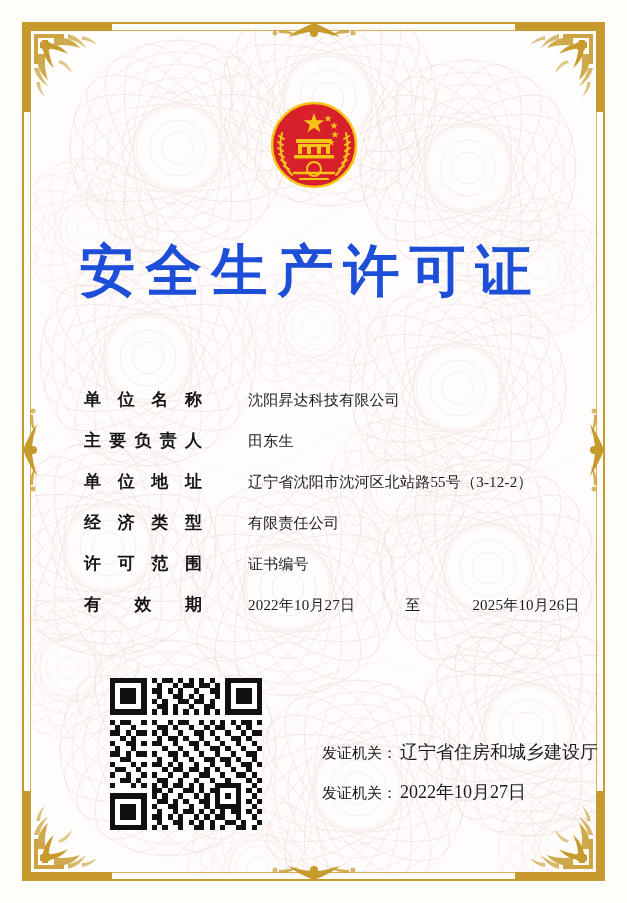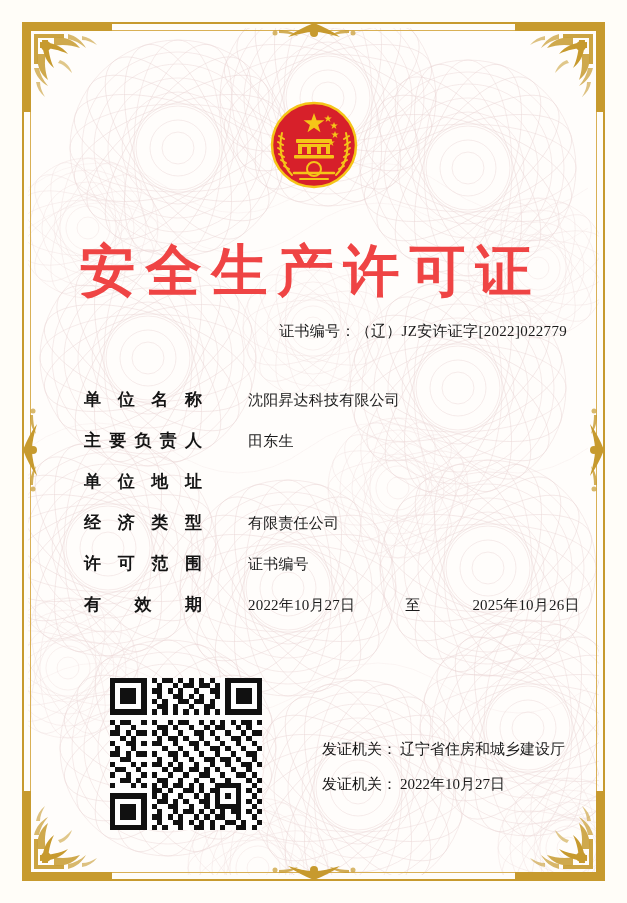--- a/index.html
+++ b/index.html
@@ -89,21 +89,21 @@
   .title {
     position: absolute;
     top: 234px;
     left: 0;
     right: 16px;
     text-align: center;
     font-family: "Liberation Serif", "DejaVu Serif", serif;
     font-size: 56px;
     font-weight: bold;
     letter-spacing: 10px;
-    color: #ef4444;
+    color: #1d4ed8;
     text-indent: 10px;
   }
 
   .cert-no {
     position: absolute;
     top: 322px;
     right: 60px;
     font-size: 15px;
     color: #1a1a1a;
     letter-spacing: 0.3px;
@@ -167,21 +167,21 @@
     align-items: baseline;
     margin-bottom: 16px;
   }
   .issuer-label {
     font-size: 15px;
     color: #141414;
     white-space: nowrap;
     font-family: Liberation Serif, serif;
   }
   .issuer-value {
-    font-size: 15px;
+    font-size: 18px;
     color: #1a1a1a;
     white-space: nowrap;
     padding-left: 3px;
   }
 </style>
 </head>
 <body>
 
 <div class="certificate">
 
@@ -420,23 +420,20 @@
           <polygon points="62,20 63,22.6 65.8,22.6 63.5,24.3 64.4,27 62,25.3 59.6,27 60.5,24.3 58.2,22.6 61,22.6"></polygon>
           <polygon points="68,27 69,29.6 71.8,29.6 69.5,31.3 70.4,34 68,32.3 65.6,34 66.5,31.3 64.2,29.6 67,29.6"></polygon>
           <polygon points="69,36 70,38.6 72.8,38.6 70.5,40.3 71.4,43 69,41.3 66.6,43 67.5,40.3 65.2,38.6 68,38.6"></polygon>
           <polygon points="65,44 66,46.6 68.8,46.6 66.5,48.3 67.4,51 65,49.3 62.6,51 63.5,48.3 61.2,46.6 64,46.6"></polygon>
         </g>
       </svg>
     </div>
 
     <div class="title">安全生产许可证</div>
 
-    <div class="cert-no">
-      <span>证书编号：</span><span>（辽）JZ安许证字[2022]022779</span>
-    </div>
 
     <div class="fields">
 
       <div class="field-row">
         <div class="field-label">
           <span>单</span>
             <span>位</span>
             <span>名</span>
             <span>称</span>
         </div>
@@ -454,20 +451,21 @@
         <div class="field-value">田东生</div>
       </div>
 
       <div class="field-row">
         <div class="field-label">
           <span>单</span>
             <span>位</span>
             <span>地</span>
             <span>址</span>
         </div>
+        <div class="field-value">辽宁省沈阳市沈河区北站路55号（3-12-2）</div>
       </div>
 
       <div class="field-row">
         <div class="field-label">
           <span>经</span>
             <span>济</span>
             <span>类</span>
             <span>型</span>
         </div>
         <div class="field-value">有限责任公司</div>

